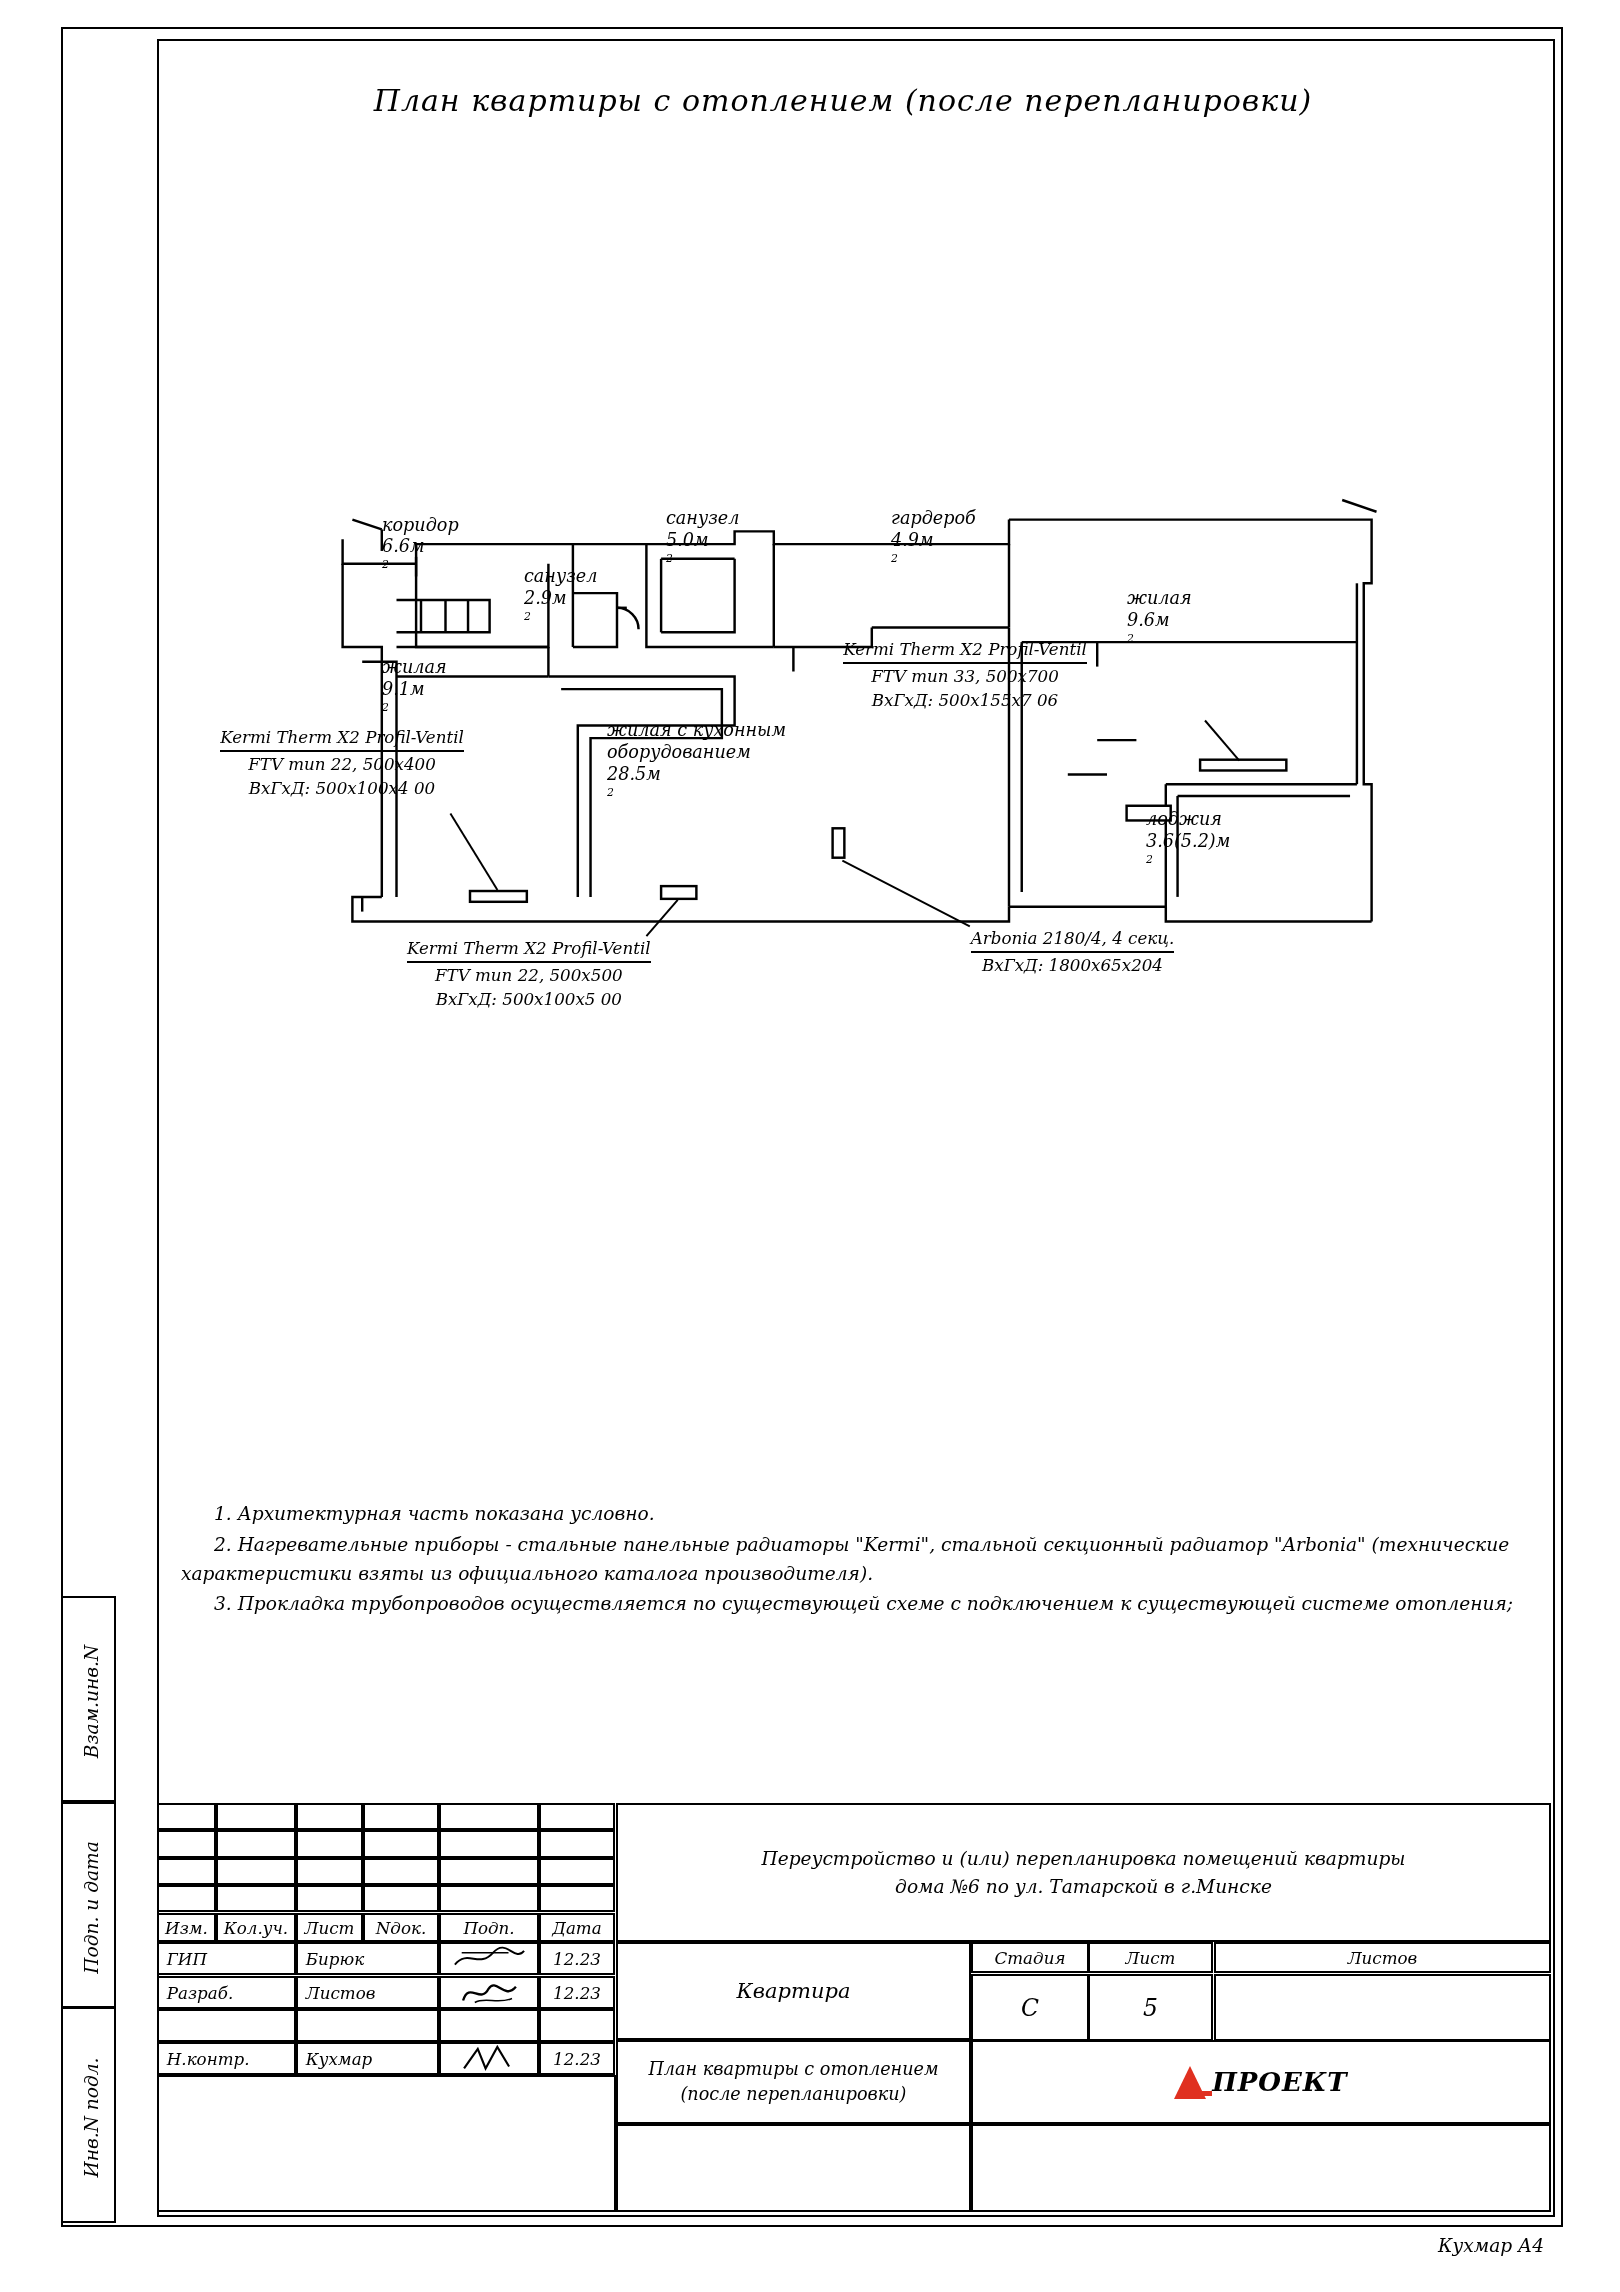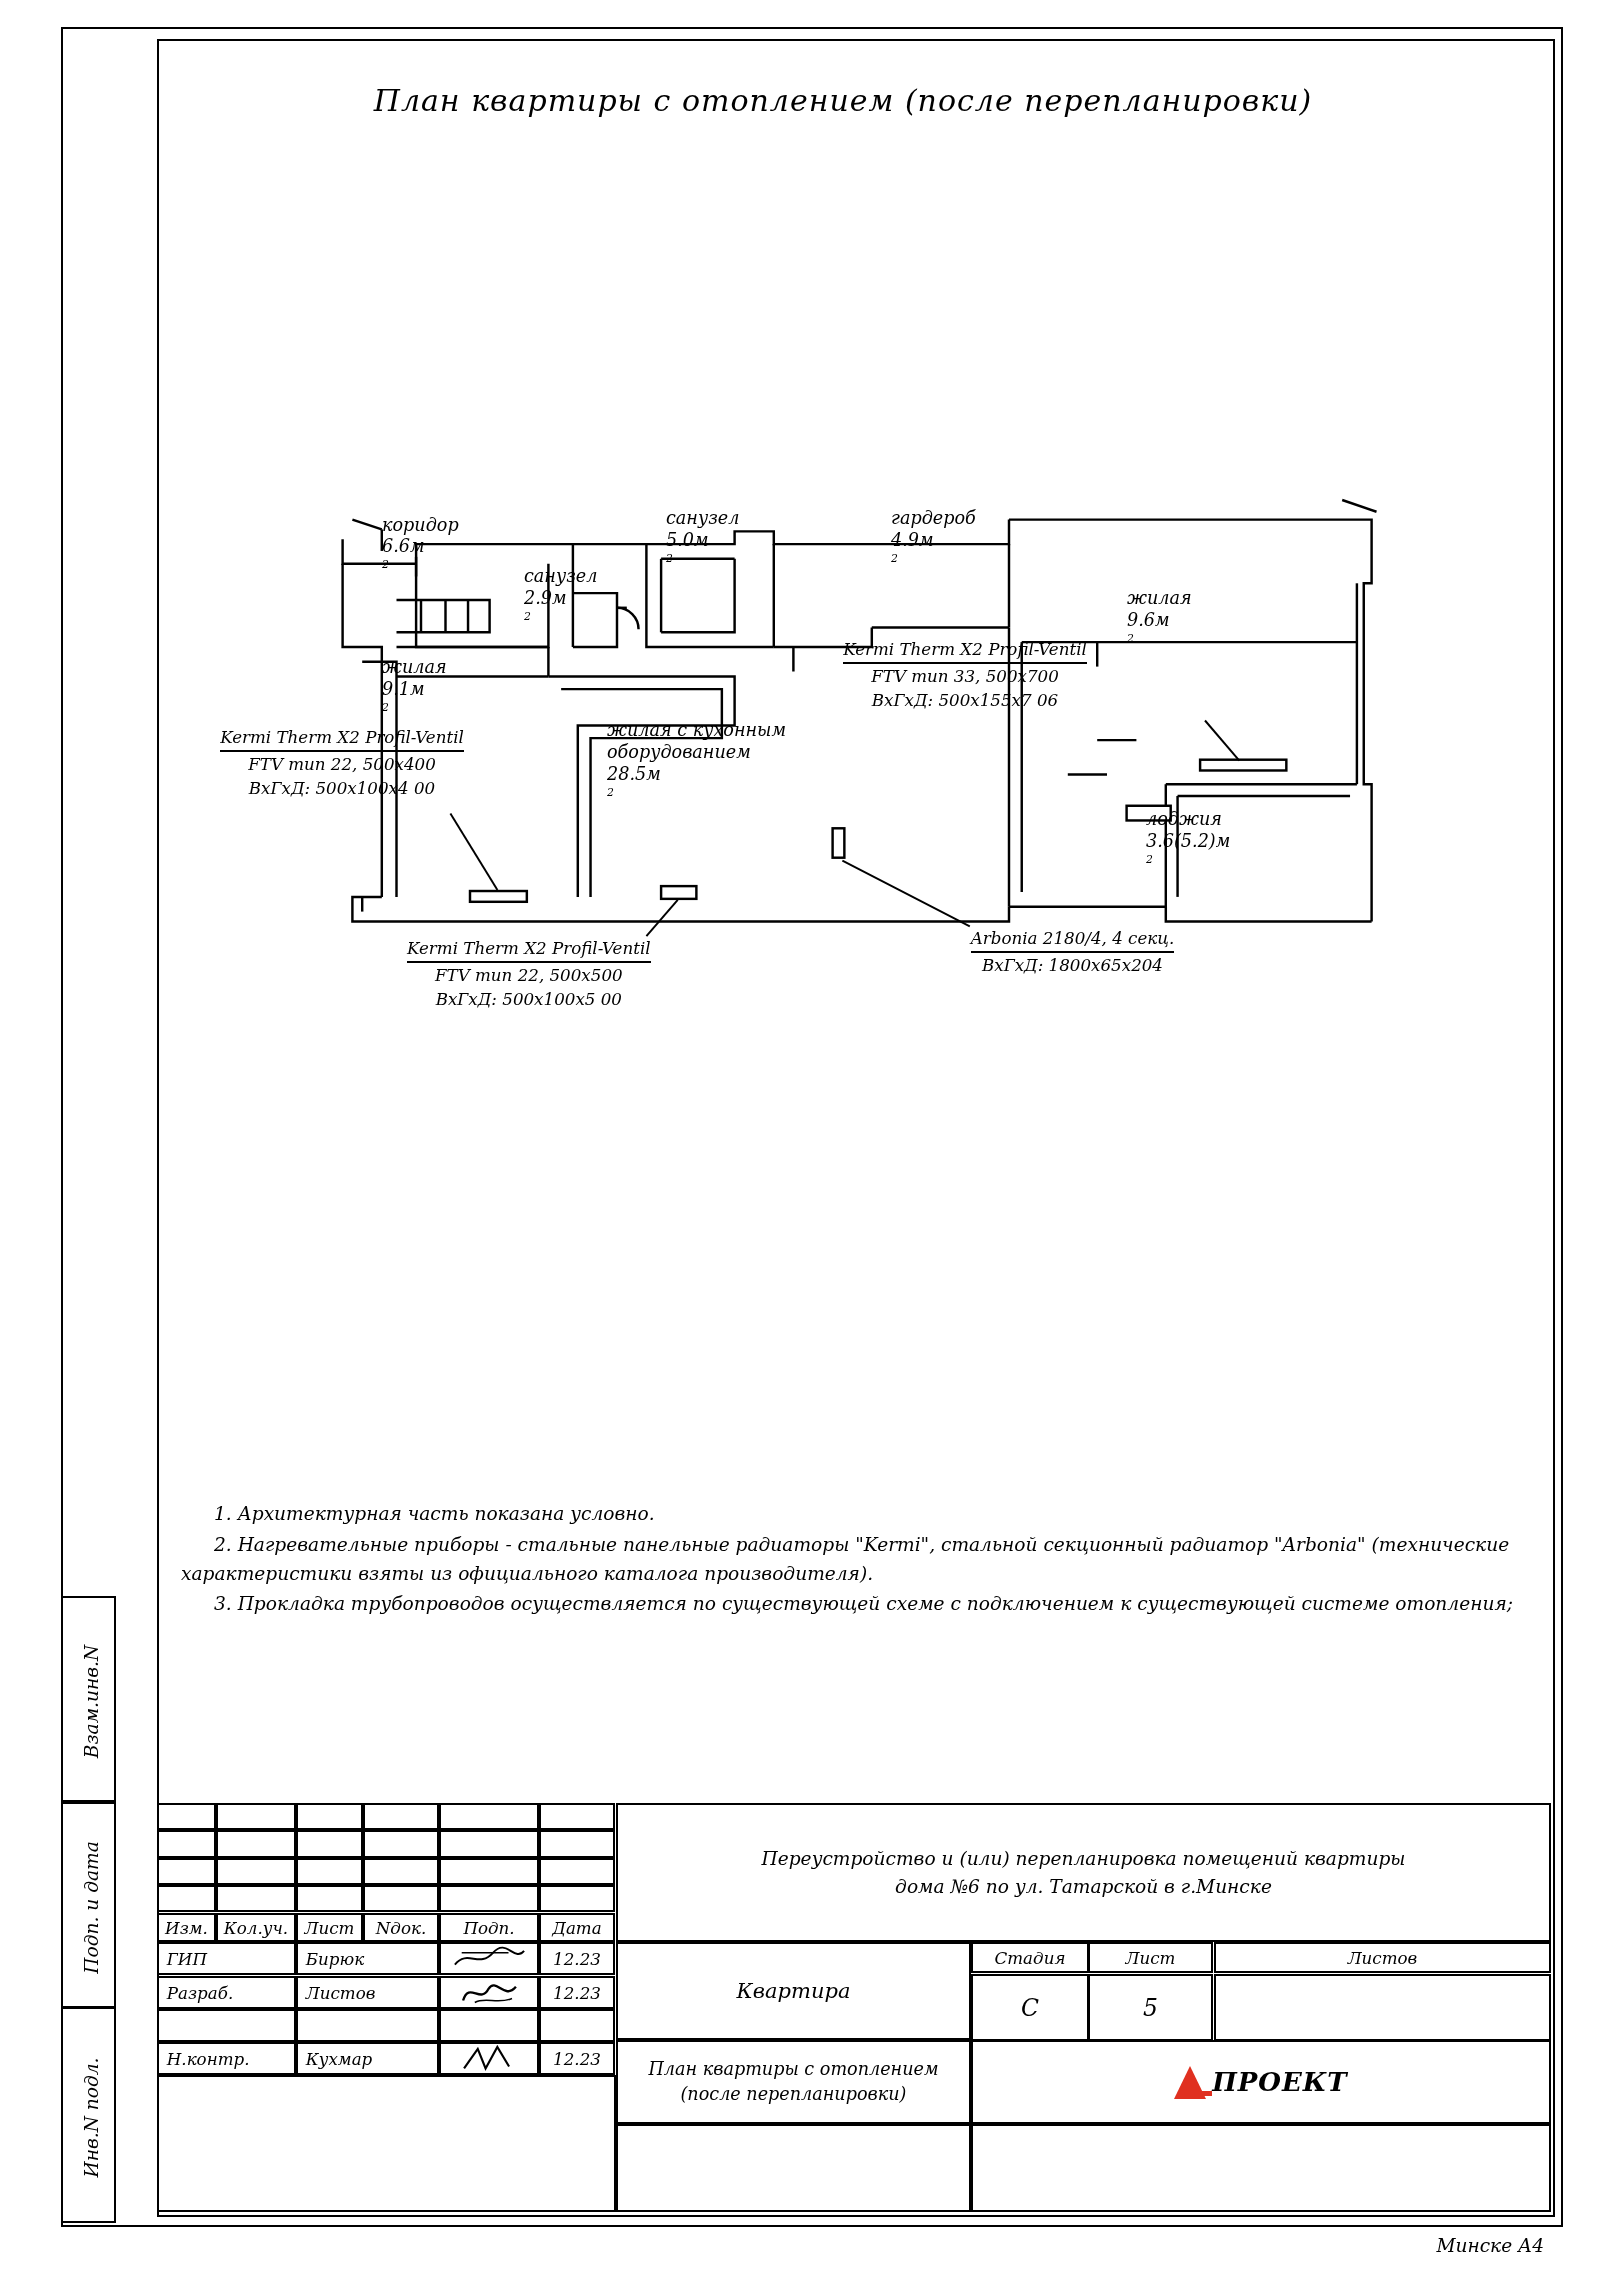--- a/index.html
+++ b/index.html
@@ -279,16 +279,16 @@
         <span class="tri"></span>
         <span class="txt">ПРОЕКТ</span>
       </div>
     </div>
 
     <div class="cell" style="left:459px;top:321px;width:355px;height:88px;"></div>
     <div class="cell" style="left:814px;top:321px;width:580px;height:88px;"></div>
     <div class="cell" style="left:0px;top:272px;width:459px;height:137px;"></div>
   </div>
 
-  <div class="format">Минске А4</div>
+  <div class="format">Кухмар А4</div>
 
 </div>
 
 
 </body></html>

